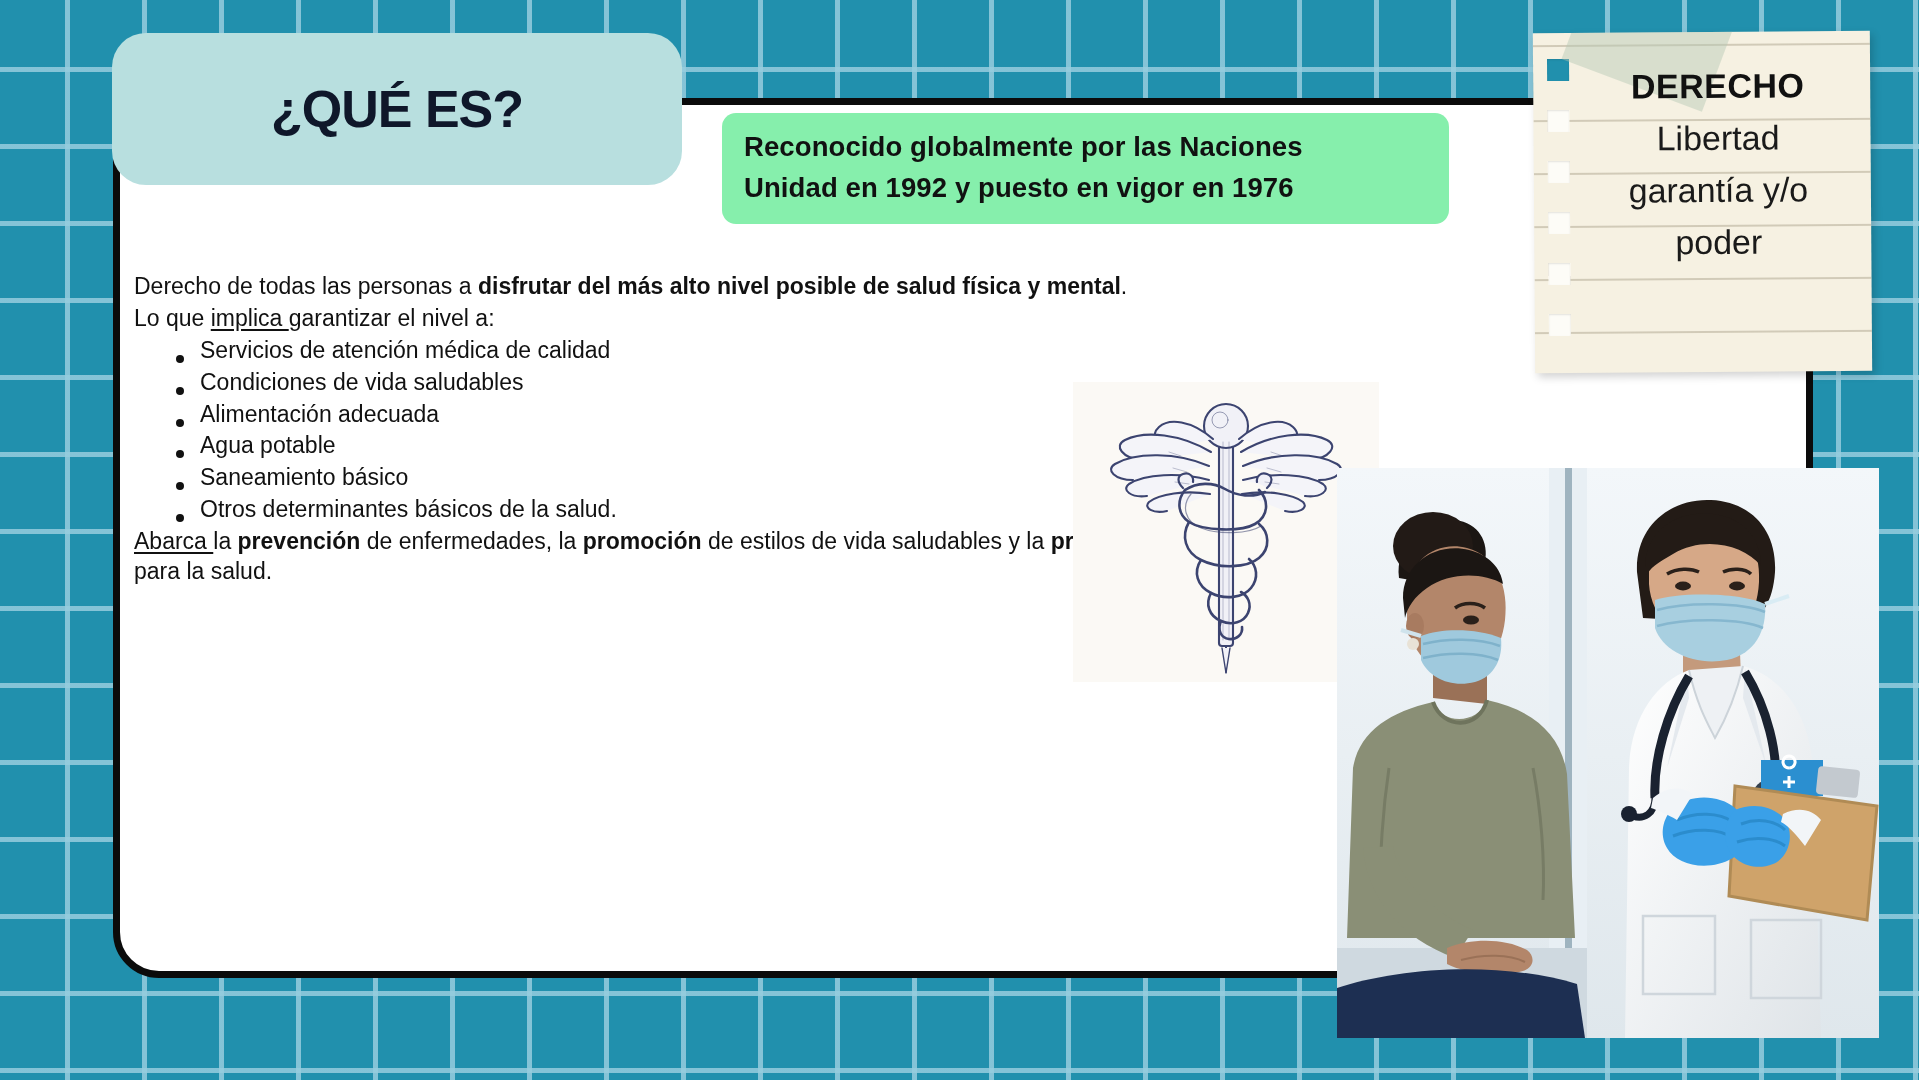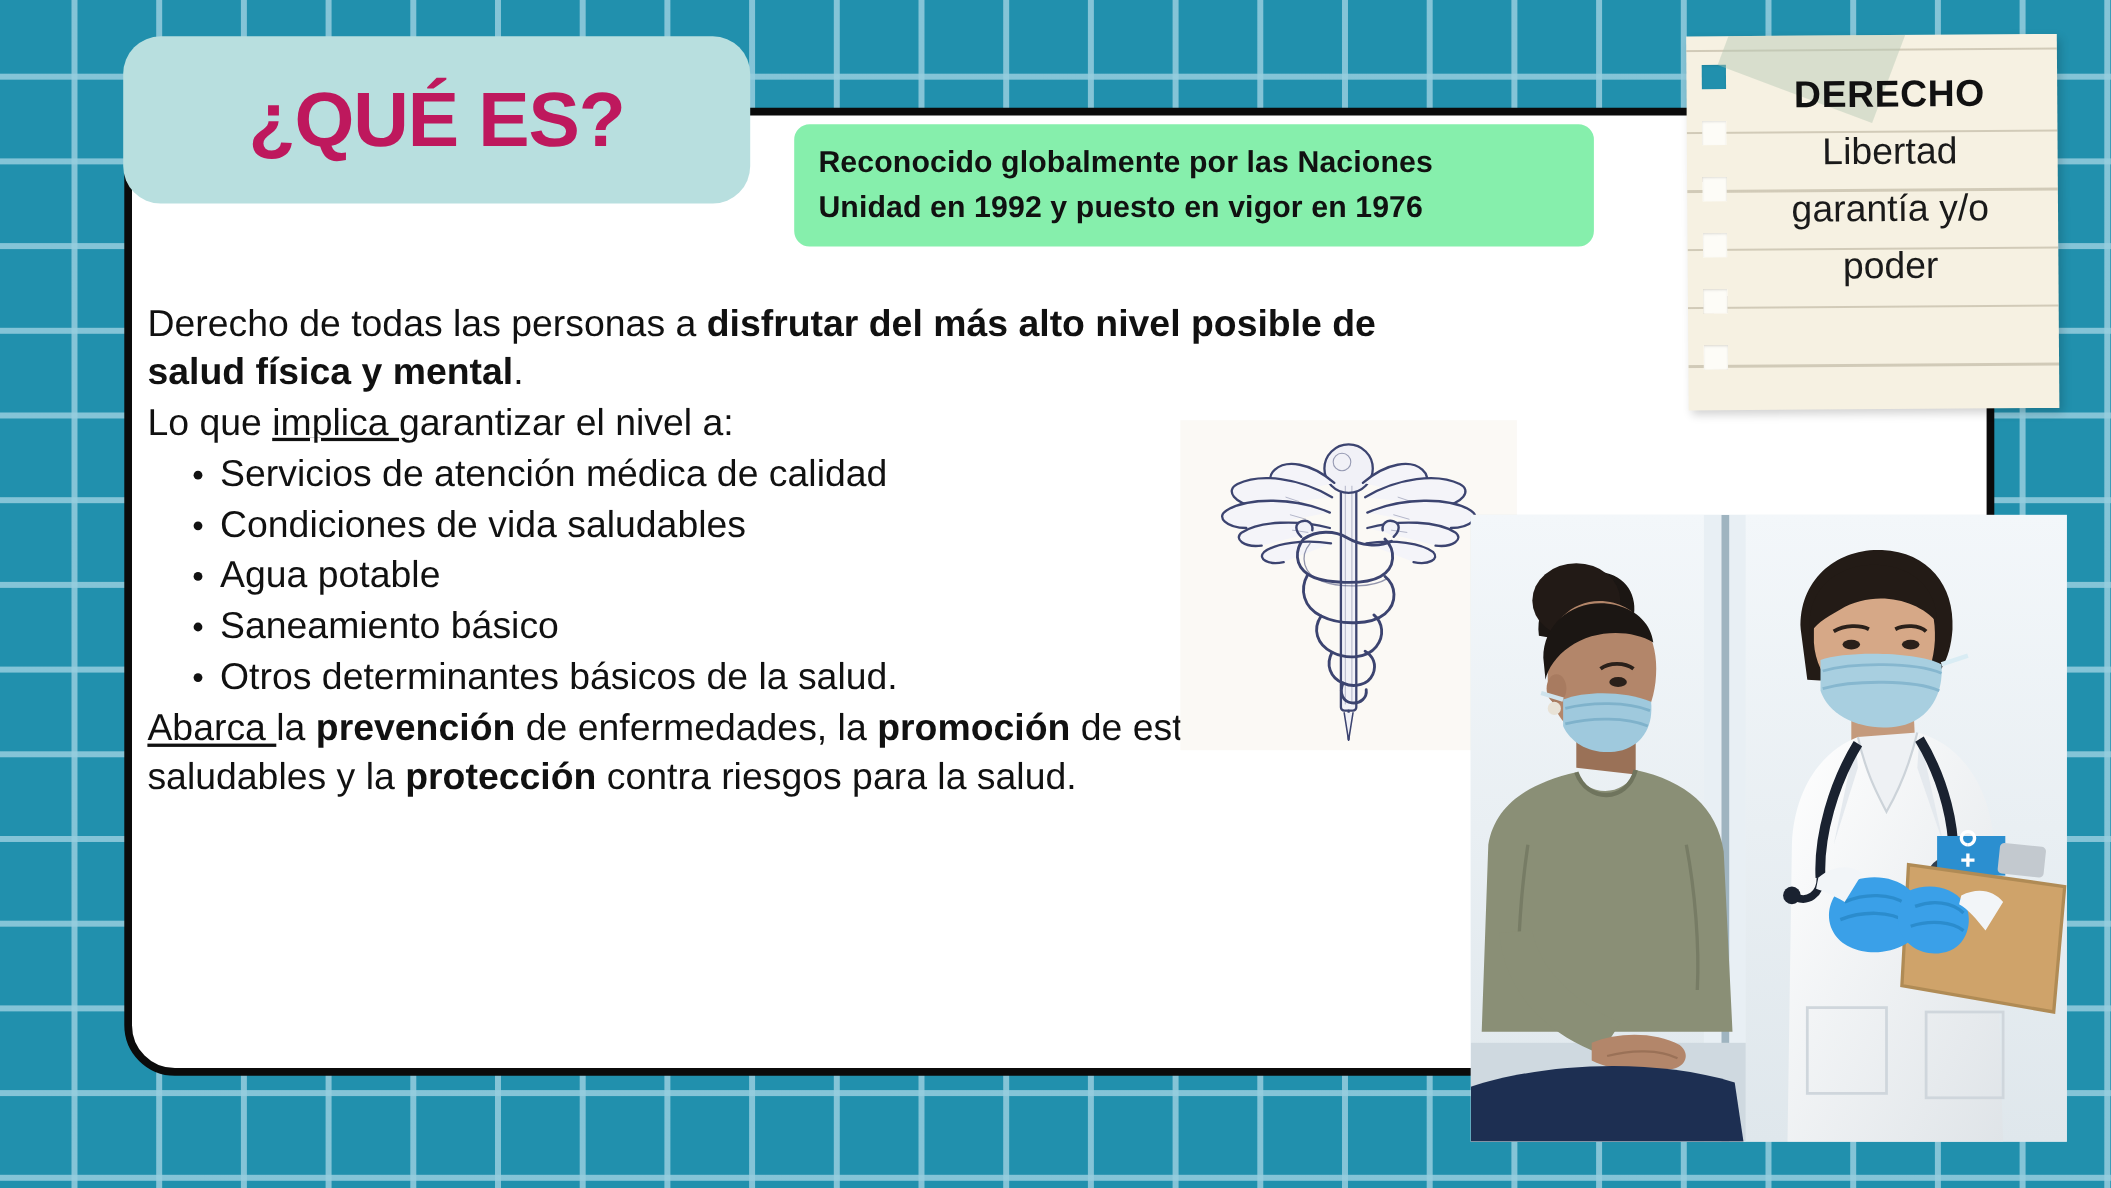--- a/index.html
+++ b/index.html
@@ -48,24 +48,24 @@
     width: 570px;
     height: 152px;
     background: #b8dfdf;
     border-radius: 34px;
     z-index: 30;
     display: flex;
     align-items: center;
     justify-content: center;
   }
   #title-text {
-    font-size: 70px;
+    font-size: 52px;
     font-weight: 900;
     letter-spacing: -1px;
-    color: #be185d;
+    color: #0f172a;
     line-height: 1;
     font-family: "Liberation Sans", sans-serif;
   }
 
   
   #subtitle-chip {
     position: absolute;
     left: 722px;
     top: 113px;
     width: 727px;
@@ -82,21 +82,21 @@
     letter-spacing: 0.1px;
     white-space: nowrap;
   }
 
   
   #body-text {
     position: absolute;
     left: 134px;
     top: 272px;
     width: 1210px;
-    font-size: 34px;
+    font-size: 23px;
     line-height: 1.30;
     color: #111111;
     font-family: "Liberation Sans Narrow", "Liberation Sans", sans-serif;
     font-stretch: condensed;
   }
   #body-text p { margin: 0 0 2px 0; }
   .b { font-weight: 700; }
   .u { text-decoration: underline; text-underline-offset: 3px; }
 
   #bullet-list {
@@ -238,20 +238,21 @@
 
 <div id="body-text">
 
   <p><span>Derecho de todas las personas a </span><span class="b">disfrutar del más alto nivel posible de salud física y mental</span><span>.</span></p>
 
   <p><span>Lo que </span><span class="u">implica </span><span>garantizar el nivel a:</span></p>
 
   <ul id="bullet-list">
     <li>Servicios de atención médica de calidad</li>
     <li>Condiciones de vida saludables</li>
+    <li>Alimentación adecuada</li>
     <li>Agua potable</li>
     <li>Saneamiento básico</li>
     <li>Otros determinantes básicos de la salud.</li>
   </ul>
 
   <p><span class="u">Abarca </span><span>la </span><span class="b">prevención</span><span> de enfermedades, la </span><span class="b">promoción</span><span> de estilos de vida saludables y la </span><span class="b">protección</span><span> contra riesgos para la salud.</span></p>
 
 </div>
 
 <div id="caduceus-figure">

